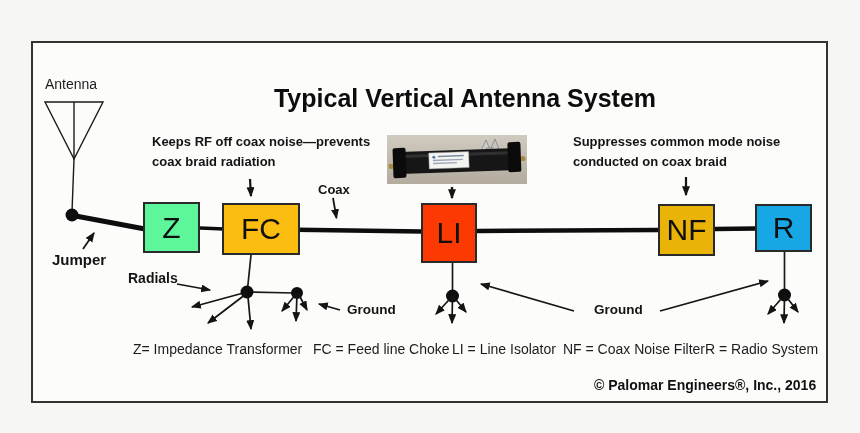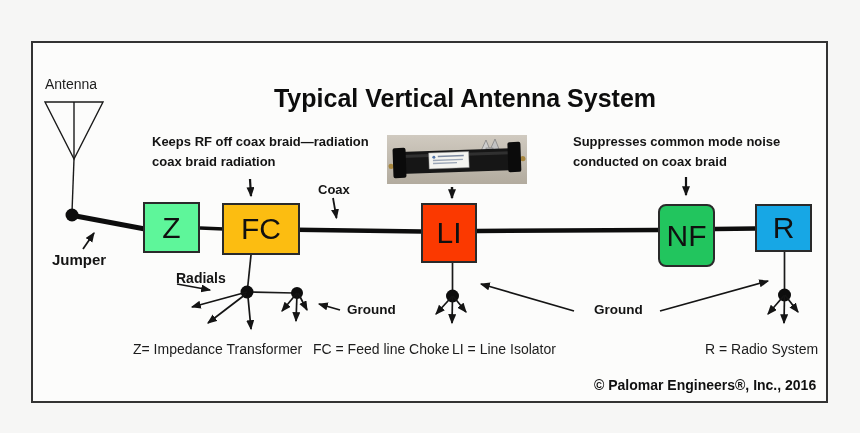--- a/index.html
+++ b/index.html
@@ -129,44 +129,45 @@
 
   <div class="comp" style="left: 143px; top: 202px; width: 57px; height: 51px; background: rgb(94, 246, 154);">
     <span class="comp-label">Z</span>
   </div>
   <div class="comp" style="left: 222px; top: 203px; width: 78px; height: 52px; background: rgb(252, 189, 17);">
     <span class="comp-label">FC</span>
   </div>
   <div class="comp" style="left: 421px; top: 203px; width: 56px; height: 60px; background: rgb(251, 57, 0);">
     <span class="comp-label">LI</span>
   </div>
-  <div class="comp" style="left: 658px; top: 204px; width: 57px; height: 63px; background: #22c55e; border-radius: 8px;">
+  <div class="comp" style="left: 658px; top: 204px; width: 57px; height: 52px; background: #eab308;">
     <span class="comp-label">NF</span>
   </div>
   <div class="comp" style="left: 755px; top: 204px; width: 57px; height: 48px; background: rgb(23, 167, 229);">
     <span class="comp-label">R</span>
   </div>
 
   <div class="abs txt title" style="left:252px;top:84px;width:426px;">Typical Vertical Antenna System</div>
 
   <div class="abs txt lbl lbl-antenna" style="left:45px;top:76px;">Antenna</div>
   <div class="abs txt lbl lbl-jumper" style="left:52px;top:251px;">Jumper</div>
-  <div class="abs txt lbl" style="left:128px;top:270px;font-size:14px;margin-left:48px;">Radials</div>
+  <div class="abs txt lbl" style="left:128px;top:270px;font-size:14px;">Radials</div>
   <div class="abs txt lbl" style="left:318px;top:182px;font-size:13px;">Coax</div>
   <div class="abs txt lbl" style="left:347px;top:302px;">Ground</div>
   <div class="abs txt lbl" style="left:594px;top:302px;">Ground</div>
 
   <div class="abs txt note" style="left:152px;top:132px;">
-    <div>Keeps RF off coax braid—radiation</div>
+    <div>Keeps RF off coax noise—prevents</div>
     <div>coax braid radiation</div>
   </div>
   <div class="abs txt note" style="left:573px;top:132px;">
     <div>Suppresses common mode noise</div>
     <div>conducted on coax braid</div>
   </div>
 
   <div class="abs txt legend-item" style="left:133px;">Z= Impedance Transformer</div>
   <div class="abs txt legend-item" style="left:313px;">FC = Feed line Choke</div>
   <div class="abs txt legend-item" style="left:452px;">LI = Line Isolator</div>
+  <div class="abs txt legend-item" style="left:563px;">NF = Coax Noise Filter</div>
   <div class="abs txt legend-item" style="left:705px;">R = Radio System</div>
 
   <div class="abs txt copyright" style="left:594px;top:377px;">© Palomar Engineers®, Inc., 2016</div>
 </div>
 
 </body></html>

